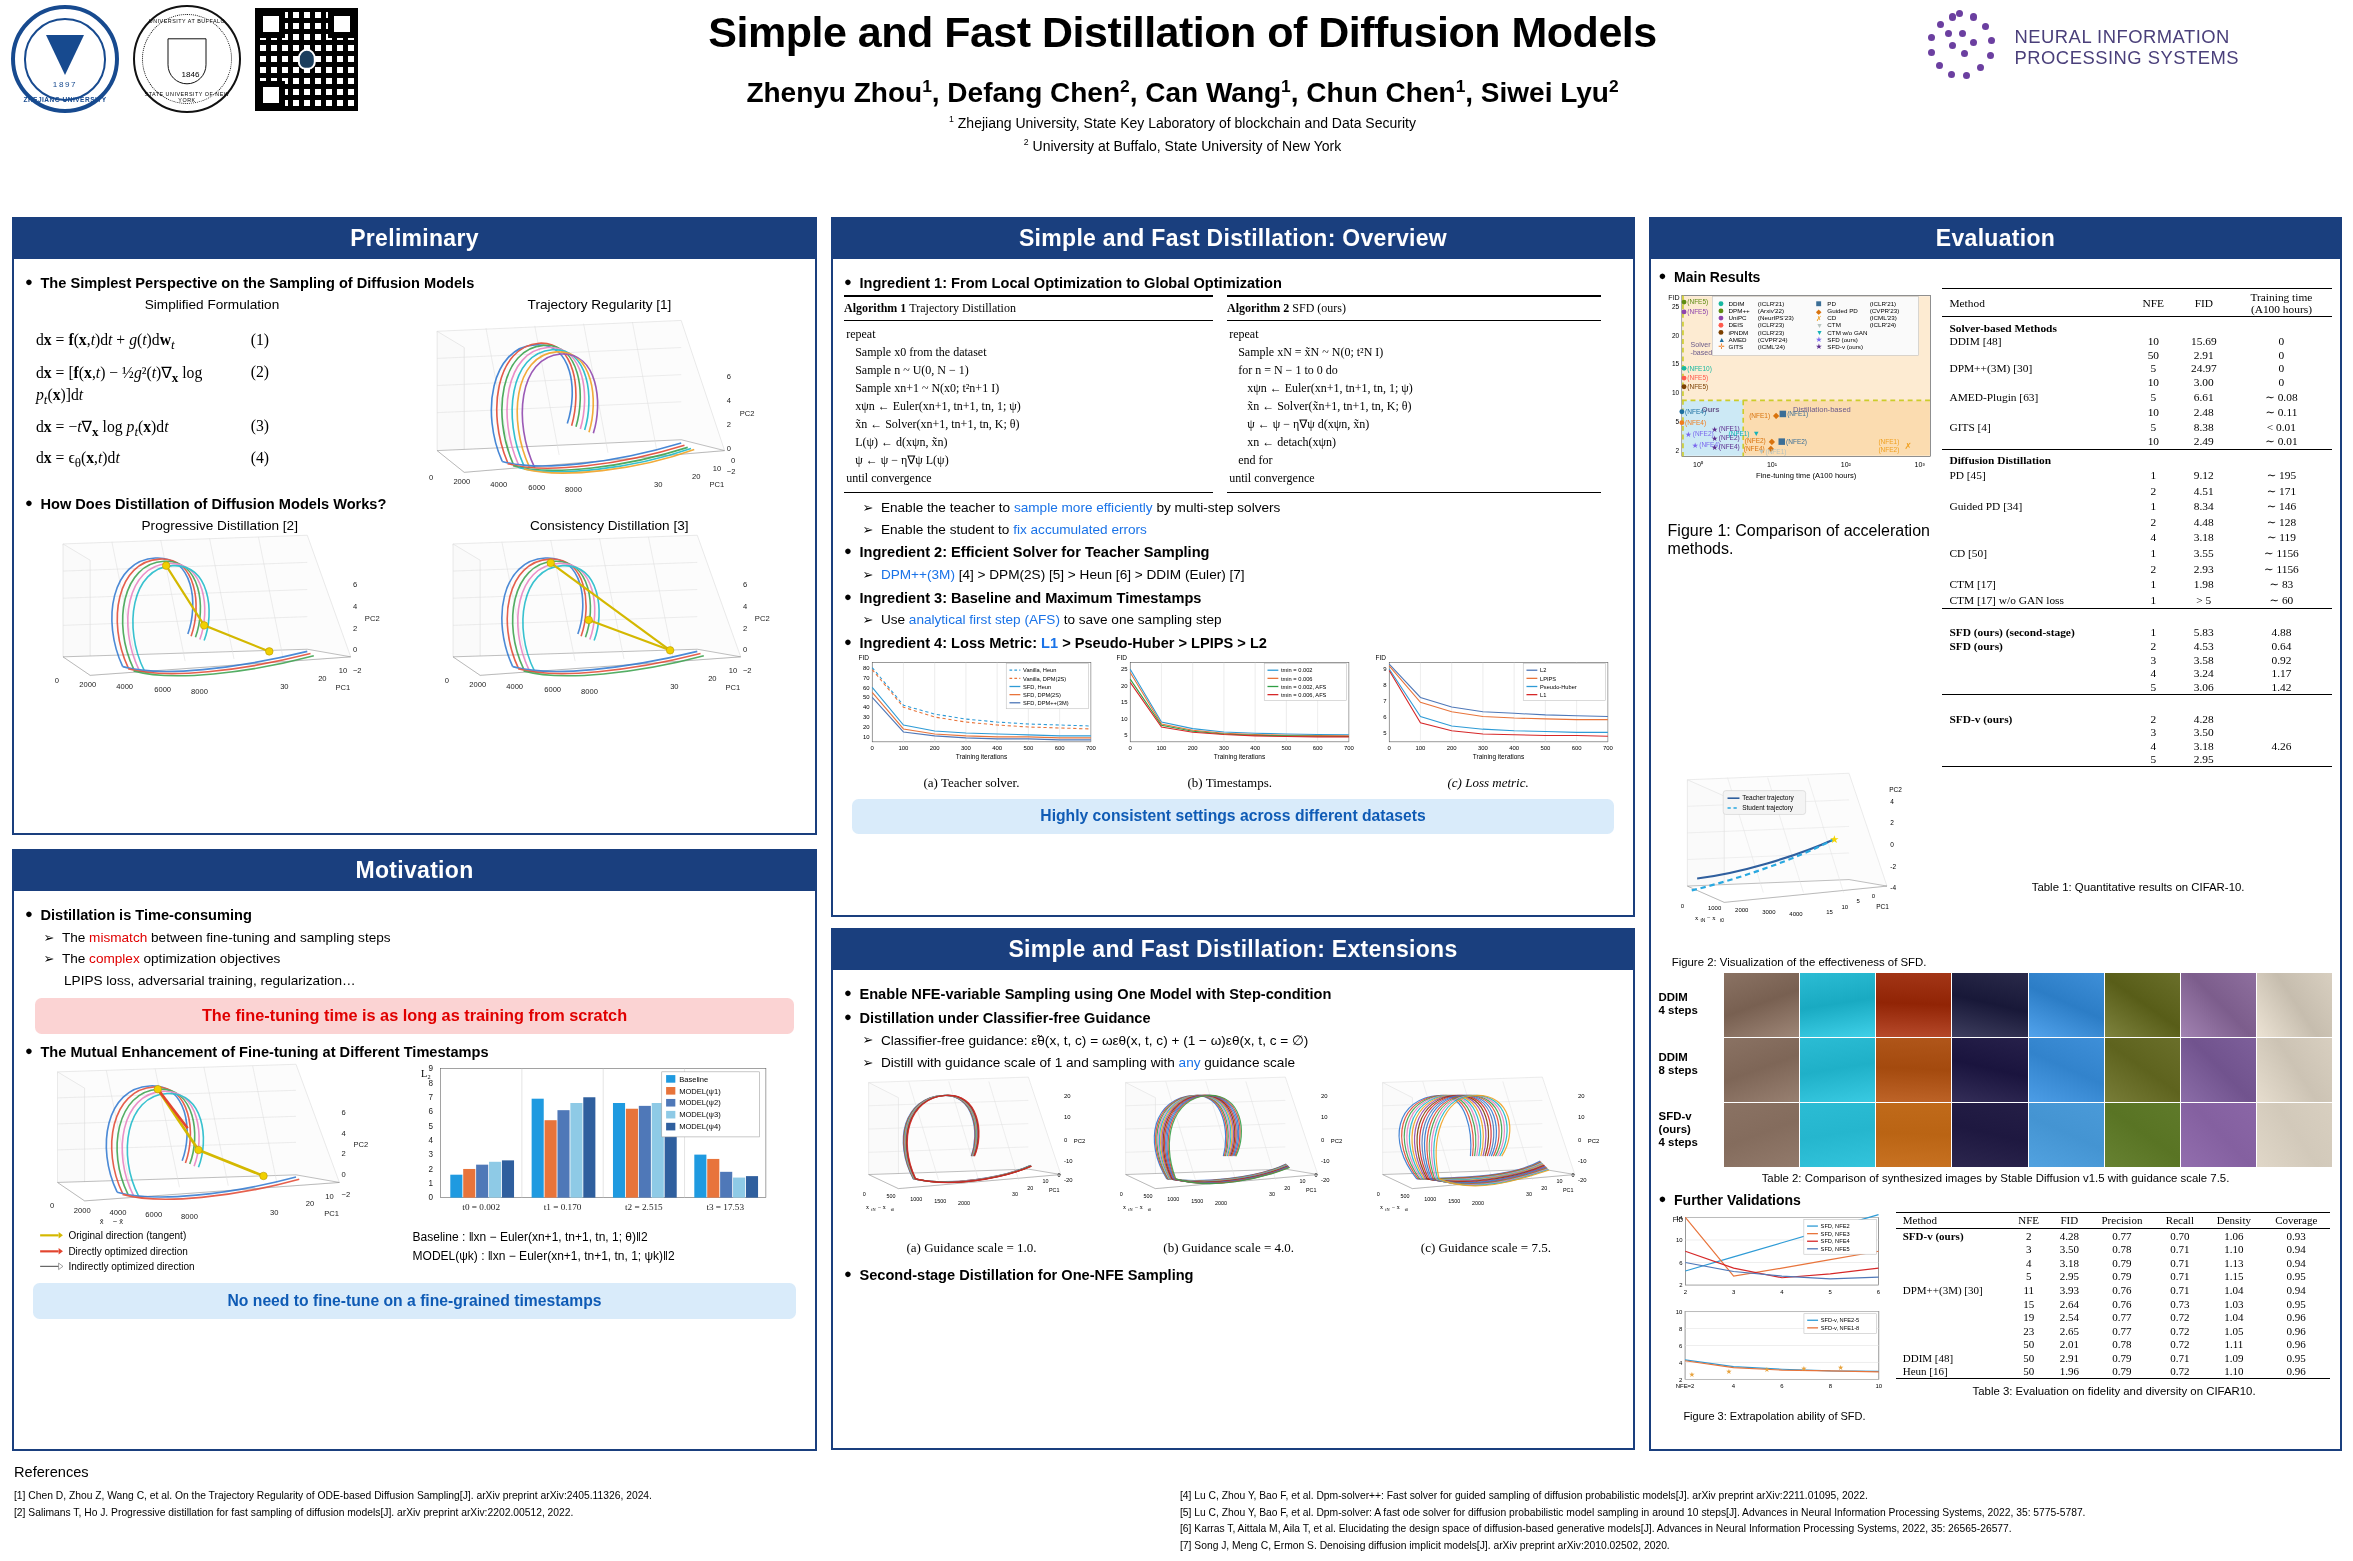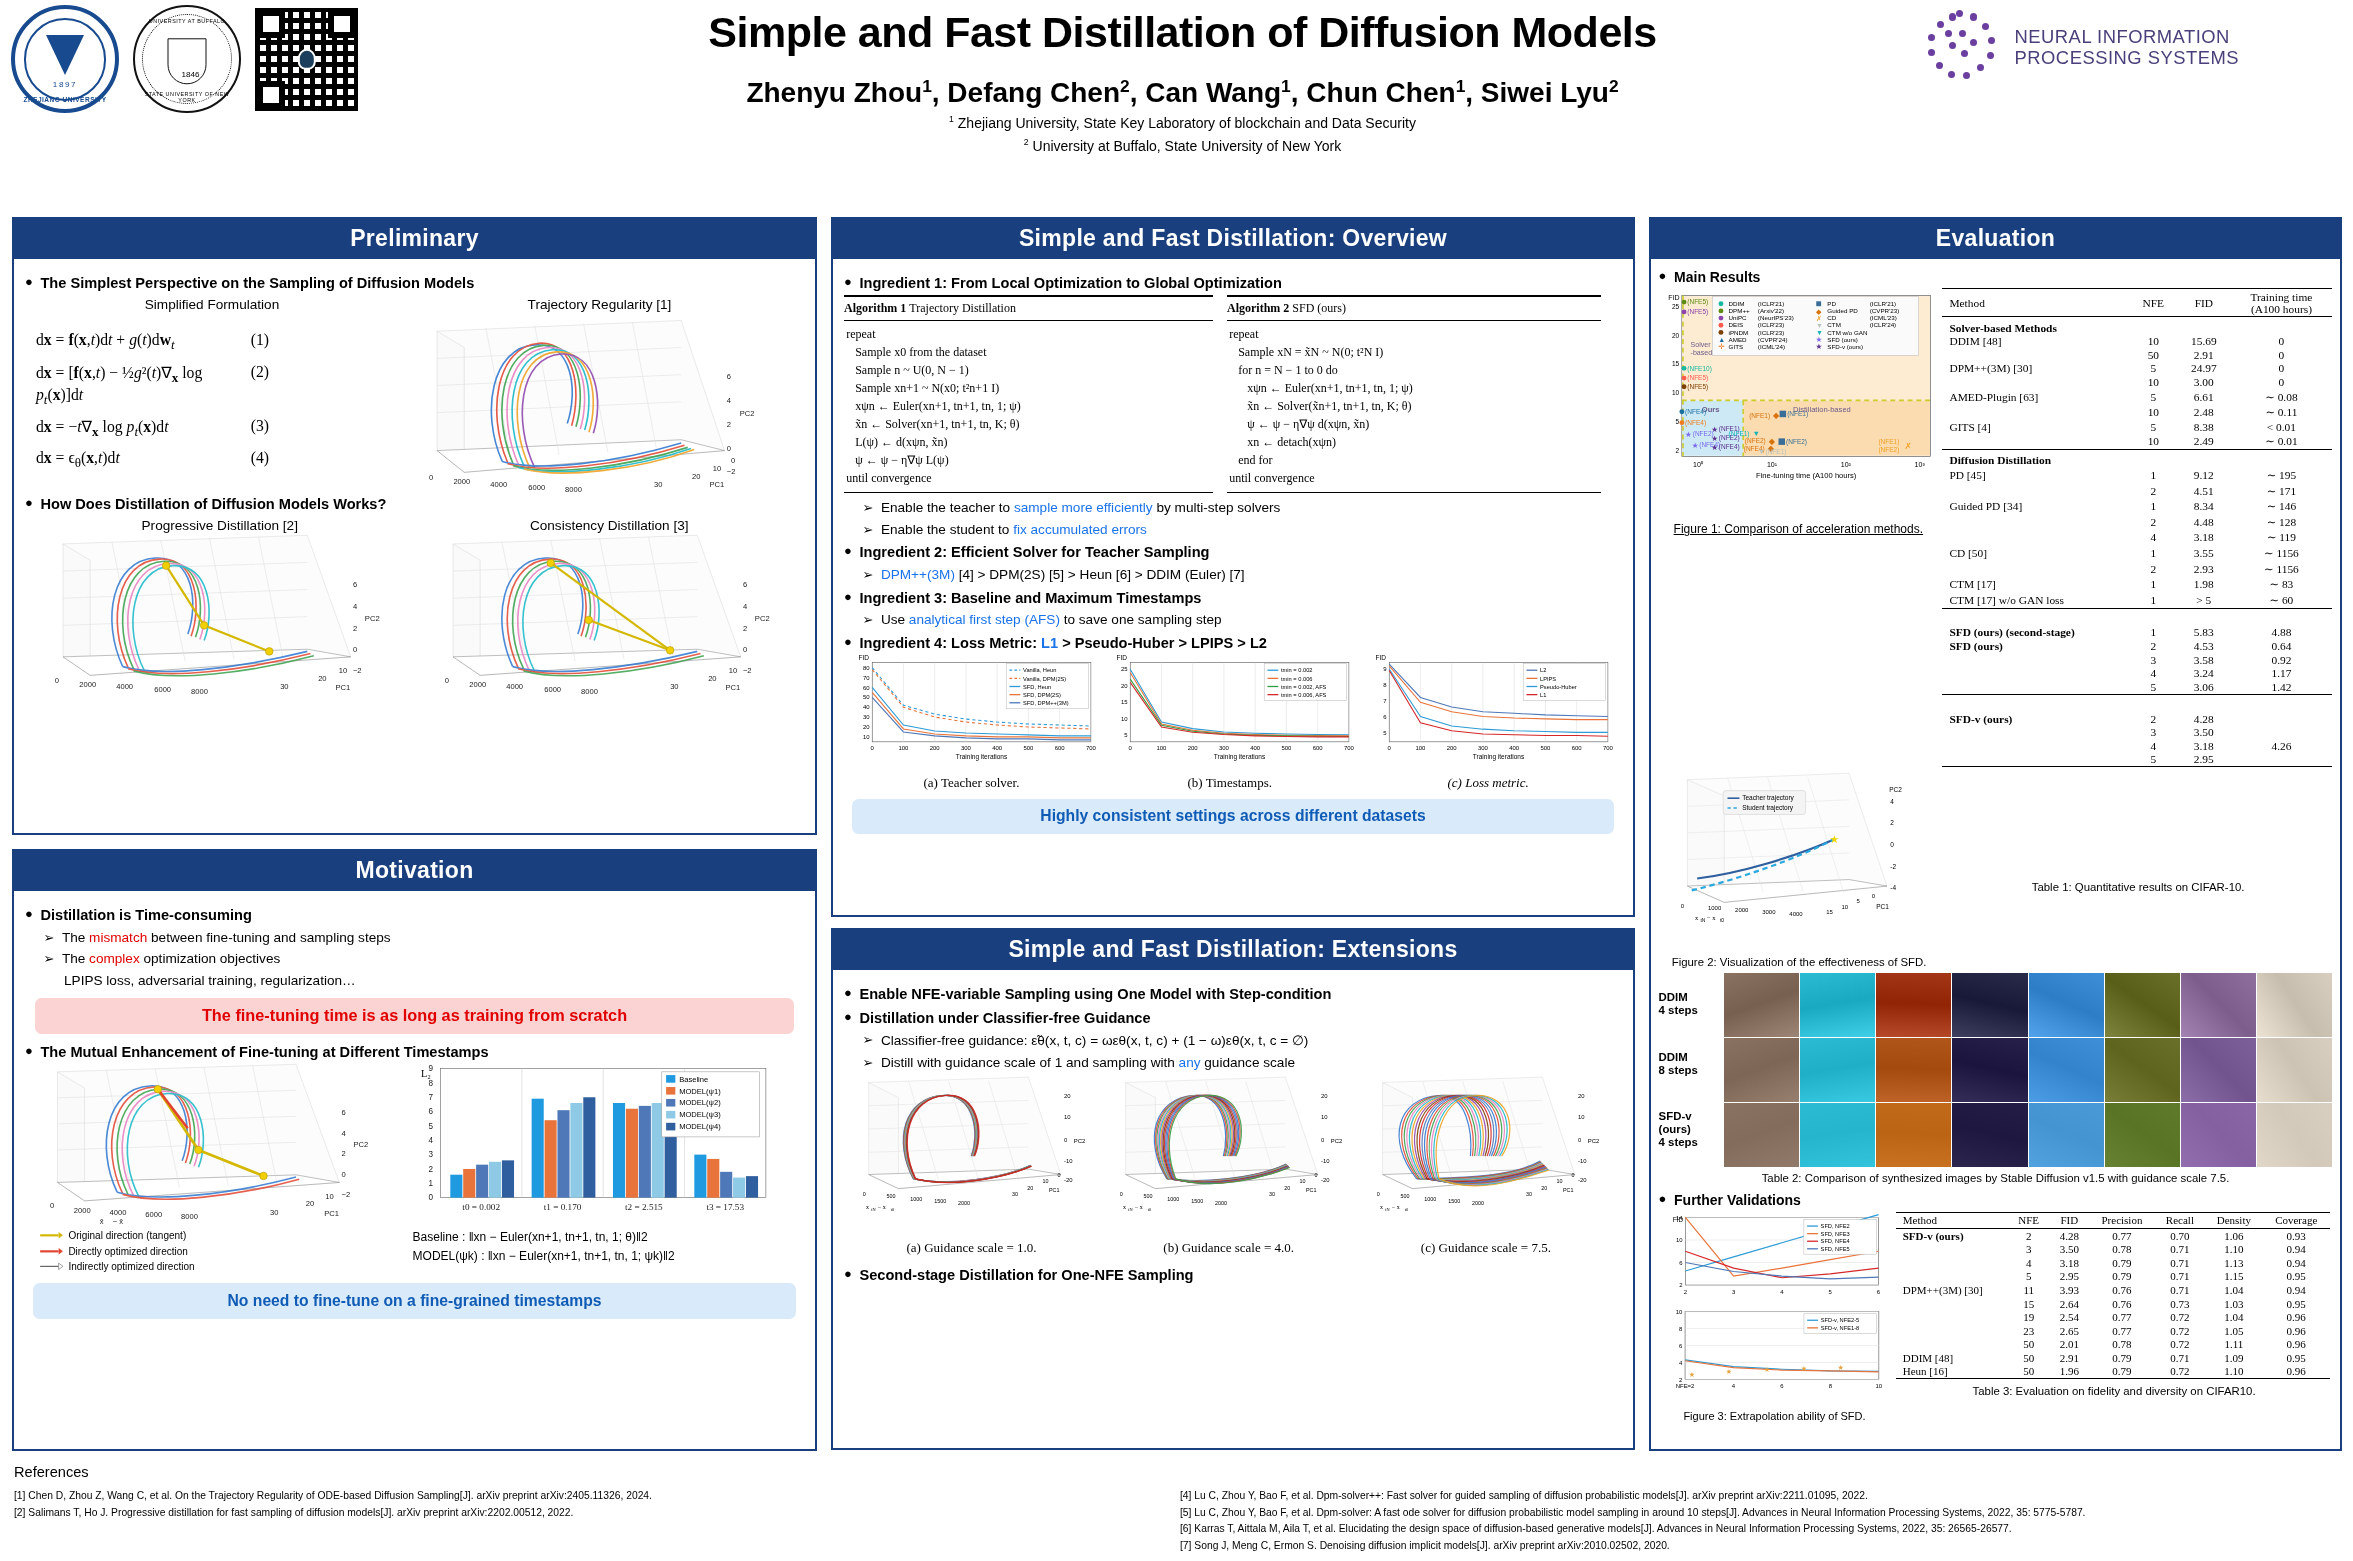--- a/index.html
+++ b/index.html
@@ -1086,21 +1086,21 @@
               <text x="289" y="86.8" font-size="13" fill="#16b2b8">▼</text>
               <text x="310" y="85.8" font-size="11.5" font-family="Liberation Sans, sans-serif">CTM w/o GAN</text>
               <text x="388" y="85.8" font-size="11.5" font-family="Liberation Sans, sans-serif"></text>
               <text x="288" y="100" font-size="14" fill="#7b68ee">★</text>
               <text x="310" y="99" font-size="11.5" font-family="Liberation Sans, sans-serif">SFD (ours)</text>
               <text x="388" y="99" font-size="11.5" font-family="Liberation Sans, sans-serif"></text>
               <text x="288" y="113.19999999999999" font-size="14" fill="#5b2d8e">★</text>
               <text x="310" y="112.19999999999999" font-size="11.5" font-family="Liberation Sans, sans-serif">SFD-v (ours)</text>
               <text x="388" y="112.19999999999999" font-size="11.5" font-family="Liberation Sans, sans-serif"></text>
             </svg>
-          <div class="cap" style="font-size:12px; text-align:left; margin-left:15px;text-decoration:underline;">Figure 1: Comparison of acceleration methods.</div>
+          <div class="cap" style="font-size:16px; text-align:left; margin-left:9px;">Figure 1: Comparison of acceleration methods.</div>
         </div>
 
         <div style="width:390px;">
           <table class="sci" id="t1" style="width:390px;">
               <tbody>
                 <tr class="trule">
                   <th class="l">Method</th>
                   <th>NFE</th>
                   <th>FID</th>
                   <th>Training time<br>(A100 hours)</th>

